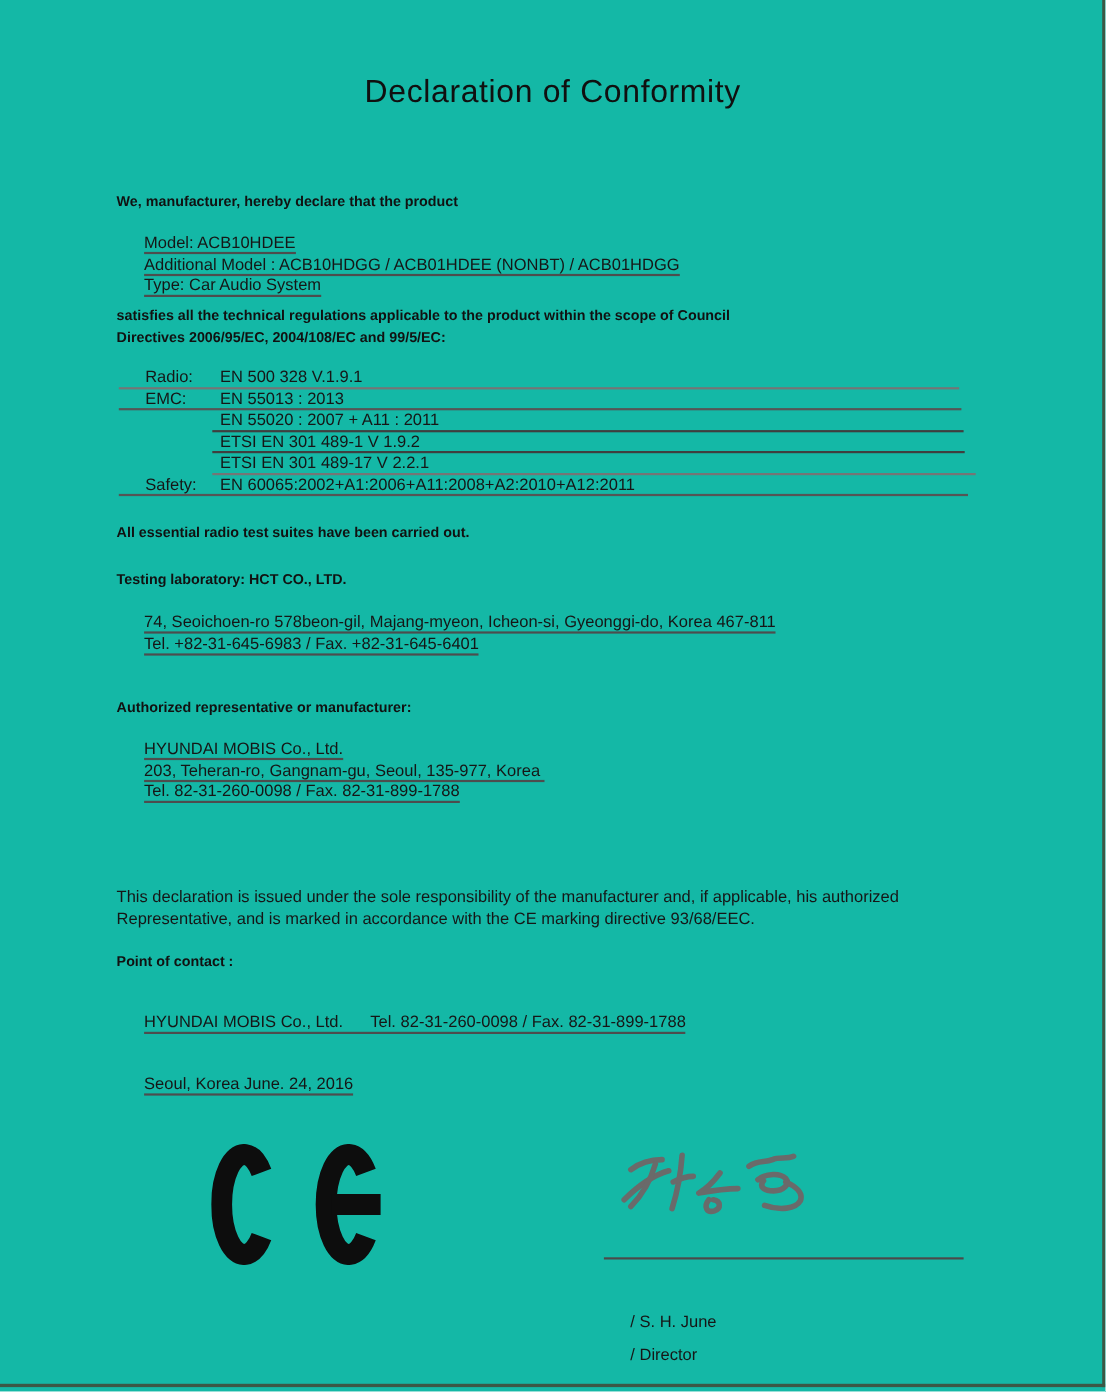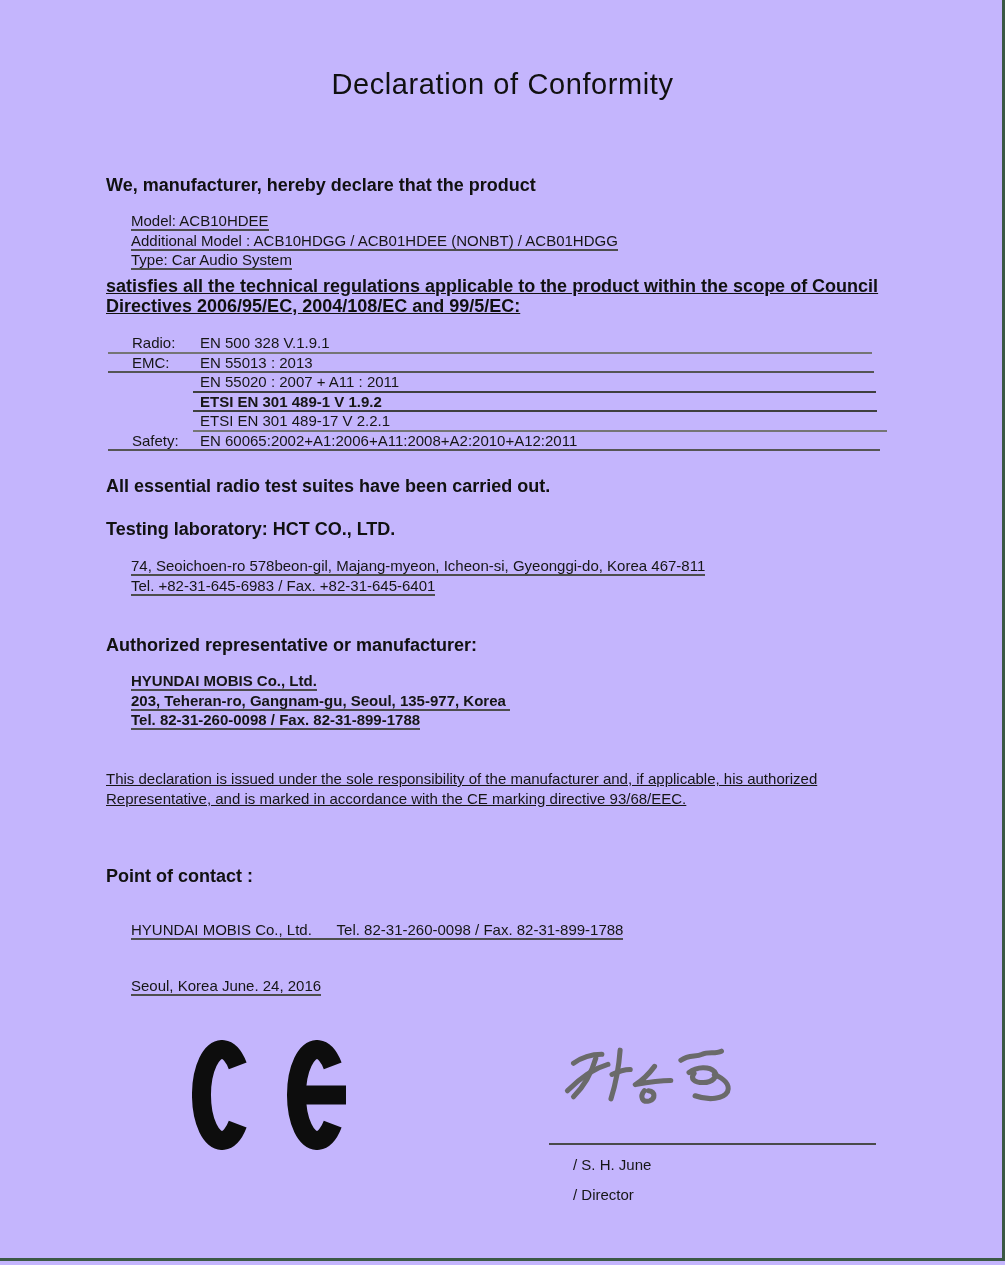--- a/index.html
+++ b/index.html
@@ -1,56 +1,56 @@
 <!DOCTYPE html>
 <html><head>
 <meta charset="utf-8">
 <style>
   html,body{margin:0;padding:0;background:#ffffff;}
   .page{
     position:relative;
     width:1005px;height:1265px;
-    background:#c4b5fd;
+    background:#14b8a6;
     font-family:"Liberation Sans","DejaVu Sans",sans-serif;
     color:#161616;
     overflow:hidden;
   }
   .abs{position:absolute;}
   .doc-title{
     top:68px;left:0;width:100%;
     text-align:center;
     font-size:29px;letter-spacing:0.6px;
     color:#101010;
   }
-  .h-bold{font-size:18px;font-weight:bold;color:#111;}
-  .body-txt{font-size:15px;color:#161616;}
+  .h-bold{font-size:13px;font-weight:bold;color:#111;}
+  .body-txt{font-size:15px;color:#161616;margin-top:37px;}
   .u-line{
     display:table;
     white-space:pre;
     font-size:15px;
     line-height:17px;height:17px;
     border-bottom:2px solid #4d4d4d;
     margin-bottom:0.5px;
   }
-  .two-line div{line-height:19.6px;text-decoration:underline;}
+  .two-line div{line-height:19.6px;}
   
   .standards{top:334px;left:108px;width:772px;}
   .std-row{
     display:flex;
     height:17.5px;line-height:18px;
     border-bottom:2px solid #757575;
     font-size:15px;
   }
   .std-label{flex:none;width:68px;padding-left:24px;}
   .std-value{flex:1;white-space:pre;}
   .std-row.no-label .std-value{padding-left:7px;}
   .std-row:nth-child(1){margin-right:8px;}
   .std-row:nth-child(2){margin-right:6px;border-bottom-color:#555;}
   .std-row:nth-child(3){margin-left:85px;margin-right:4px;border-bottom-color:#3f3f3f;}
-  .std-row:nth-child(4){margin-left:85px;margin-right:3px;border-bottom-color:#3f3f3f;font-weight:bold;}
+  .std-row:nth-child(4){margin-left:85px;margin-right:3px;border-bottom-color:#3f3f3f;}
   .std-row:nth-child(5){margin-left:85px;margin-right:-7px;justify-content:flex-end;}
   .std-row:nth-child(6){margin-right:0;border-bottom-color:#555;}
   .sig-line{left:549px;top:1143px;width:327px;height:2px;background:#4a4a4a;}
   .edge-bottom{left:0;right:0;bottom:4px;height:3px;background:#3b5845;}
   .edge-right{top:0;bottom:4px;right:0;width:3px;background:#3b5845;}
 </style>
 </head>
 <body>
 
 <div class="page">
@@ -101,21 +101,21 @@
 
   <div class="abs h-bold" style="top:519px;left:106px;">Testing laboratory: HCT CO., LTD.</div>
 
   <div class="abs" style="top:557px;left:131px;text-align:center;">
     <div class="u-line">74, Seoichoen-ro 578beon-gil, Majang-myeon, Icheon-si, Gyeonggi-do, Korea 467-811</div>
     <div class="u-line">Tel. +82-31-645-6983 / Fax. +82-31-645-6401</div>
   </div>
 
   <div class="abs h-bold" style="top:635px;left:106px;">Authorized representative or manufacturer:</div>
 
-  <div class="abs" style="top:672px;left:131px;font-weight:bold;">
+  <div class="abs" style="top:672px;left:131px;">
     <div class="u-line">HYUNDAI MOBIS Co., Ltd.</div>
     <div class="u-line">203, Teheran-ro, Gangnam-gu, Seoul, 135-977, Korea </div>
     <div class="u-line">Tel. 82-31-260-0098 / Fax. 82-31-899-1788</div>
   </div>
 
   <div class="abs body-txt two-line" style="top:769px;left:106px;">
     <div>This declaration is issued under the sole responsibility of the manufacturer and, if applicable, his authorized</div>
     <div>Representative, and is marked in accordance with the CE marking directive 93/68/EEC.</div>
   </div>
 

